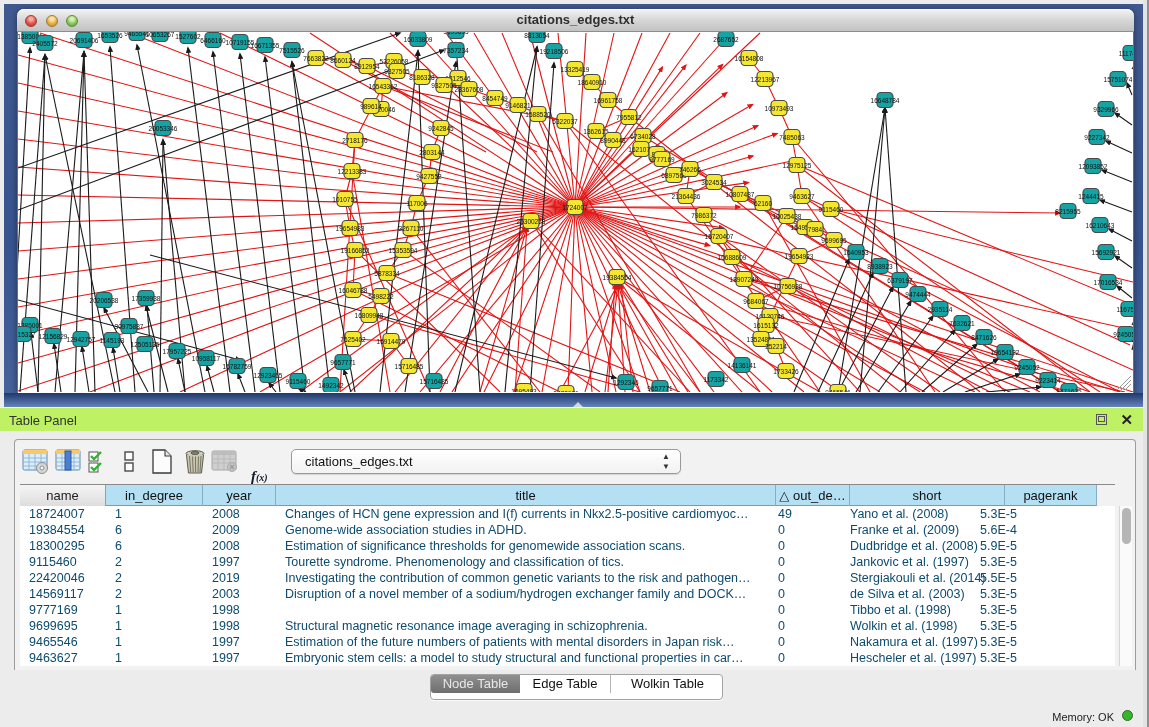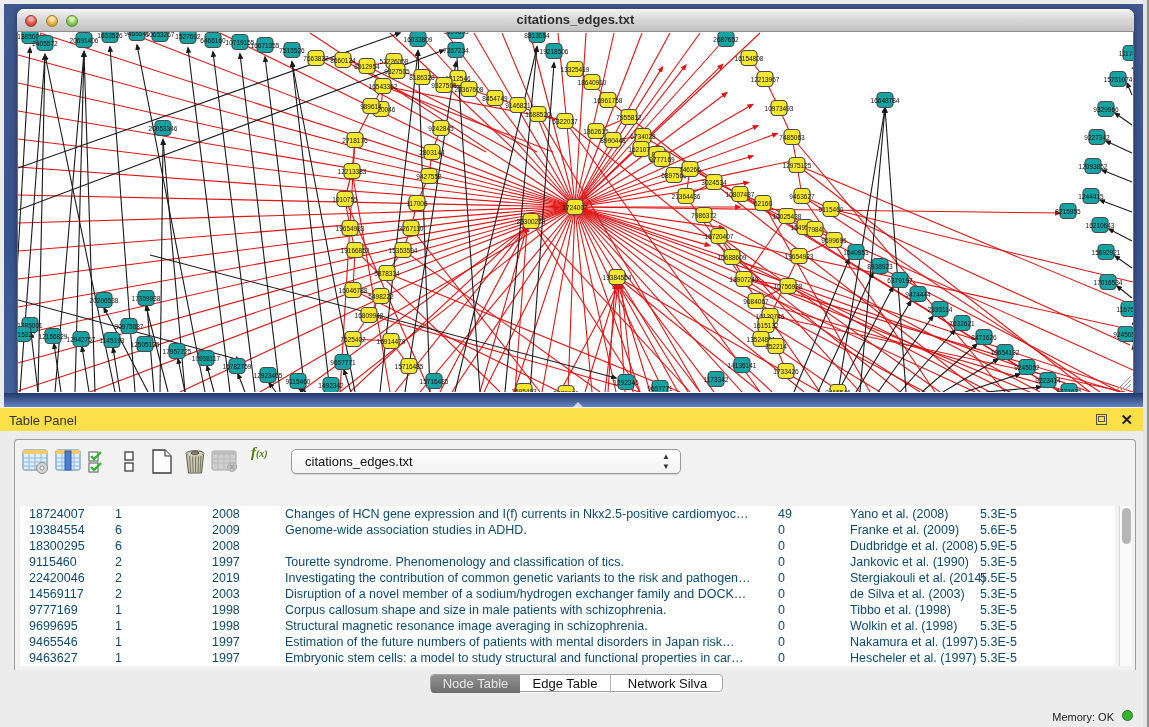--- a/index.html
+++ b/index.html
@@ -8,21 +8,21 @@
 #macwin{position:absolute;left:13px;top:5px;width:1117px;height:384px;border-radius:7px 7px 0 0;box-shadow:0 1px 6px rgba(0,0,0,.45)}
 #titlebar{position:absolute;left:0;top:0;width:100%;height:23px;border-radius:7px 7px 0 0;background:linear-gradient(#f4f4f4,#d9d9d9 45%,#c2c2c2);border-bottom:1px solid #8e8e8e;box-shadow:inset 0 1px 0 #fbfbfb}
 #titlebar .title{position:absolute;left:0;right:0;top:3px;text-align:center;font-size:13px;font-weight:bold;color:#2f2f2f}
 .tl{position:absolute;top:6px;width:12px;height:12px;border-radius:50%}
 .tl.r{left:8px;background:radial-gradient(circle at 50% 30%,#f4a9a0 0 18%,#dd4a41 60%,#b33A32);border:1px solid #a03830}
 .tl.y{left:29px;background:radial-gradient(circle at 50% 30%,#fce3a6 0 18%,#e3a73d 60%,#c08a2e);border:1px solid #9f7c28}
 .tl.g{left:49px;background:radial-gradient(circle at 50% 30%,#d8efb0 0 18%,#81c153 60%,#5d9a3a);border:1px solid #5c8f38}
 #gcanvas{position:absolute;left:0;top:23px;width:1117px;height:361px;background:#fff;border-left:1px solid #6f6f6f;border-right:1px solid #6f6f6f;overflow:hidden}
 #divider{position:absolute;left:0;top:397px;width:1141px;height:10px}
 #divider .tri{position:absolute;left:569px;top:1px;width:0;height:0;border-left:5px solid transparent;border-right:5px solid transparent;border-bottom:5px solid #cfd6e4}
-#tp-bar{position:absolute;left:0px;top:407px;width:1145px;height:24px;background:#fde047;border-top:1px solid #f2f2f2}
+#tp-bar{position:absolute;left:0px;top:407px;width:1145px;height:24px;background:#bef264;border-top:1px solid #f2f2f2}
 #tp-bar .t{position:absolute;left:9px;top:5px;font-size:13px;color:#333}
 #tp-bar .float{position:absolute;right:38px;top:6px;width:11px;height:11px;border:1px solid #555}
 #tp-bar .float:before{content:"";position:absolute;left:1px;top:1px;width:5px;height:4px;border:1px solid #555}
 #tp-bar .x{position:absolute;right:12px;top:3px;font-size:15px;font-weight:bold;color:#222}
 #panel{position:absolute;left:14px;top:439px;width:1122px;height:231px;background:#f2f2f2;border:1px solid #9d9d9d;border-radius:4px 4px 0 0;border-bottom:none}
 #toolbar{position:absolute;left:0;top:0;width:100%;height:44px}
 #toolbar svg{position:absolute;top:9px}
 #dropdown{position:absolute;left:276px;top:9px;width:390px;height:25px;background:linear-gradient(#ffffff,#f2f2f2);border:1px solid #9a9a9a;border-radius:5px;box-shadow:0 1px 1px rgba(0,0,0,.12)}
 #dropdown .dt{position:absolute;left:13px;top:4px;font-size:13px;color:#111}
 #dropdown .st{position:absolute;right:10px;top:2px;font-size:8px;color:#333;line-height:10px;text-align:center}
@@ -30,21 +30,21 @@
 #thead .h{position:absolute;top:0;height:22px;font-size:13px;color:#111;text-align:center;line-height:21px;border-right:1px solid #85aec6}
 #thead .hg{background:linear-gradient(#f5f5f5,#dcdcdc);border-right:1px solid #9d9d9d;color:#222}
 #tbody{position:absolute;left:5px;top:66px;width:1095px;height:160px;background:#fff;font-size:12.5px;color:#0c4a6e}
 .tr{position:relative;height:16px;line-height:16px;white-space:nowrap}
 .tr div{position:absolute;top:0;overflow:hidden}
 .c0{left:9px;width:90px}.c1{left:95px;width:90px}.c2{left:192px;width:70px}
 .c3{left:265px;width:492px}.c4{left:758px;width:70px}
 .c5{left:830px;width:155px;text-align:left}.c6{left:960px;width:100px}
 #tscroll{position:absolute;left:1104px;top:66px;width:13px;height:160px;background:#fafafa;border-left:1px solid #d5d5d5}
 #tscroll .thumb{position:absolute;left:1.5px;top:2px;width:9px;height:36px;border-radius:5px;background:#b5b5b5}
-#tabs{position:absolute;left:430px;top:674px;width:293px;height:18px;border:1px solid #a2a2a2;border-radius:4px;background:#fff;box-shadow:0 1px 0 rgba(255,255,255,.7)}
+#tabs{position:absolute;left:430px;top:674px;width:293px;height:26px;border:1px solid #a2a2a2;border-radius:4px;background:#fff;box-shadow:0 1px 0 rgba(255,255,255,.7)}
 #tabs .seg{position:absolute;top:0;height:18px;font-size:13px;line-height:17px;text-align:center;color:#111}
 #tabs .s1{left:0;width:89px;background:linear-gradient(#909090,#6e6e6e);color:#e8e8e8;border-radius:3px 0 0 3px}
 #tabs .s2{left:89px;width:91px;border-right:1px solid #b5b5b5}
 #tabs .s3{left:180px;width:113px}
 #status{position:absolute;left:0;top:691px;width:1149px;height:36px}
 #status .m{position:absolute;right:35px;top:20px;font-size:11px;color:#222}
 #status .led{position:absolute;right:16px;top:19px;width:11px;height:11px;border-radius:50%;background:#35b52c;border:1px solid #2c6e25}
 #rightedge{position:absolute;left:1143px;top:0;width:6px;height:727px;background:#e3e3e3;border-right:2px solid #909090}
 </style></head>
 <body>
@@ -698,60 +698,71 @@
 <g stroke="#b9b9b9" stroke-width="1">
             <line x1="1" y1="10" x2="25" y2="10"></line>
             <line x1="1" y1="14" x2="25" y2="14"></line>
             <line x1="7" y1="6" x2="7" y2="21"></line>
             <line x1="13" y1="6" x2="13" y2="21"></line>
             <line x1="19" y1="6" x2="19" y2="21"></line>
           </g>
 <circle cx="21" cy="18" r="4.5" fill="#c3c3c3" stroke="#ababab"></circle>
 <path d="M19 16 l4 4 M23 16 l-4 4" stroke="#9d9d9d" stroke-width="1.4"></path>
 </svg>
-<div style="position:absolute;left:236px;top:4px;font-size:15px;font-style:italic;font-weight:bold;color:#4d7c0f;font-family:'Liberation Serif',serif">f<span style="font-size:10px">(x)</span></div>
+<div style="position:absolute;left:236px;top:28px;font-size:15px;font-style:italic;font-weight:bold;color:#0f172a;font-family:'Liberation Serif',serif">f<span style="font-size:10px">(x)</span></div>
     <div id="dropdown">
           <div class="dt">citations_edges.txt</div>
           <div class="st">▲<br>▼</div>
         </div>
+  </div>
+  <div id="thead">
+    <div class="h hg" style="left:0;width:86px">name</div>
+    <div class="h" style="left:86px;width:97px">in_degree</div>
+    <div class="h" style="left:183px;width:73px">year</div>
+    <div class="h" style="left:256px;width:500px">title</div>
+    <div class="h" style="left:756px;width:74px">△ out_de…</div>
+    <div class="h" style="left:830px;width:155px">short</div>
+    <div class="h" style="left:985px;width:92px">pagerank</div>
+    <div class="h" style="left:1077px;width:18px;border-right:none;background:#f2f2f2"></div>
   </div>
   <div id="tbody">
 <div class="tr">
           <div class="c0">18724007</div>
           <div class="c1">1</div>
           <div class="c2">2008</div>
           <div class="c3">Changes of HCN gene expression and I(f) currents in Nkx2.5-positive cardiomyoc…</div>
           <div class="c4">49</div>
           <div class="c5">Yano et al. (2008)</div>
           <div class="c6">5.3E-5</div>
         </div>
 <div class="tr">
           <div class="c0">19384554</div>
           <div class="c1">6</div>
           <div class="c2">2009</div>
           <div class="c3">Genome-wide association studies in ADHD.</div>
           <div class="c4">0</div>
           <div class="c5">Franke et al. (2009)</div>
-          <div class="c6">5.6E-5</div>
+          <div class="c6">5.6E-4</div>
         </div>
 <div class="tr">
           <div class="c0">18300295</div>
           <div class="c1">6</div>
           <div class="c2">2008</div>
+          <div class="c3">Estimation of significance thresholds for genomewide association scans.</div>
           <div class="c4">0</div>
           <div class="c5">Dudbridge et al. (2008)</div>
           <div class="c6">5.9E-5</div>
         </div>
 <div class="tr">
           <div class="c0">9115460</div>
           <div class="c1">2</div>
           <div class="c2">1997</div>
           <div class="c3">Tourette syndrome. Phenomenology and classification of tics.</div>
           <div class="c4">0</div>
-          <div class="c5">Jankovic et al. (1990)</div>
+          <div class="c5">Jankovic et al. (1997)</div>
           <div class="c6">5.3E-5</div>
         </div>
 <div class="tr">
           <div class="c0">22420046</div>
           <div class="c1">2</div>
           <div class="c2">2019</div>
           <div class="c3">Investigating the contribution of common genetic variants to the risk and pathogen…</div>
           <div class="c4">0</div>
           <div class="c5">Stergiakouli et al. (2014)</div>
           <div class="c6">5.5E-5</div>
@@ -762,21 +773,20 @@
           <div class="c2">2003</div>
           <div class="c3">Disruption of a novel member of a sodium/hydrogen exchanger family and DOCK…</div>
           <div class="c4">0</div>
           <div class="c5">de Silva et al. (2003)</div>
           <div class="c6">5.3E-5</div>
         </div>
 <div class="tr">
           <div class="c0">9777169</div>
           <div class="c1">1</div>
           <div class="c2">1998</div>
-          <div class="c3">Corpus callosum shape and size in male patients with schizophrenia.</div>
           <div class="c4">0</div>
           <div class="c5">Tibbo et al. (1998)</div>
           <div class="c6">5.3E-5</div>
         </div>
 <div class="tr">
           <div class="c0">9699695</div>
           <div class="c1">1</div>
           <div class="c2">1998</div>
           <div class="c3">Structural magnetic resonance image averaging in schizophrenia.</div>
           <div class="c4">0</div>
@@ -802,19 +812,19 @@
           <div class="c6">5.3E-5</div>
         </div>
   </div>
   <div id="tscroll">
         <div class="thumb"></div>
       </div>
 </div>
 <div id="tabs">
   <div class="seg s1">Node Table</div>
   <div class="seg s2">Edge Table</div>
-  <div class="seg s3">Network Silva</div>
+  <div class="seg s3">Wolkin Table</div>
 </div>
 <div id="status">
       <div class="m">Memory: OK</div>
       <div class="led"></div>
     </div>
 <div id="rightedge"></div>
 </div>
 </body></html>

